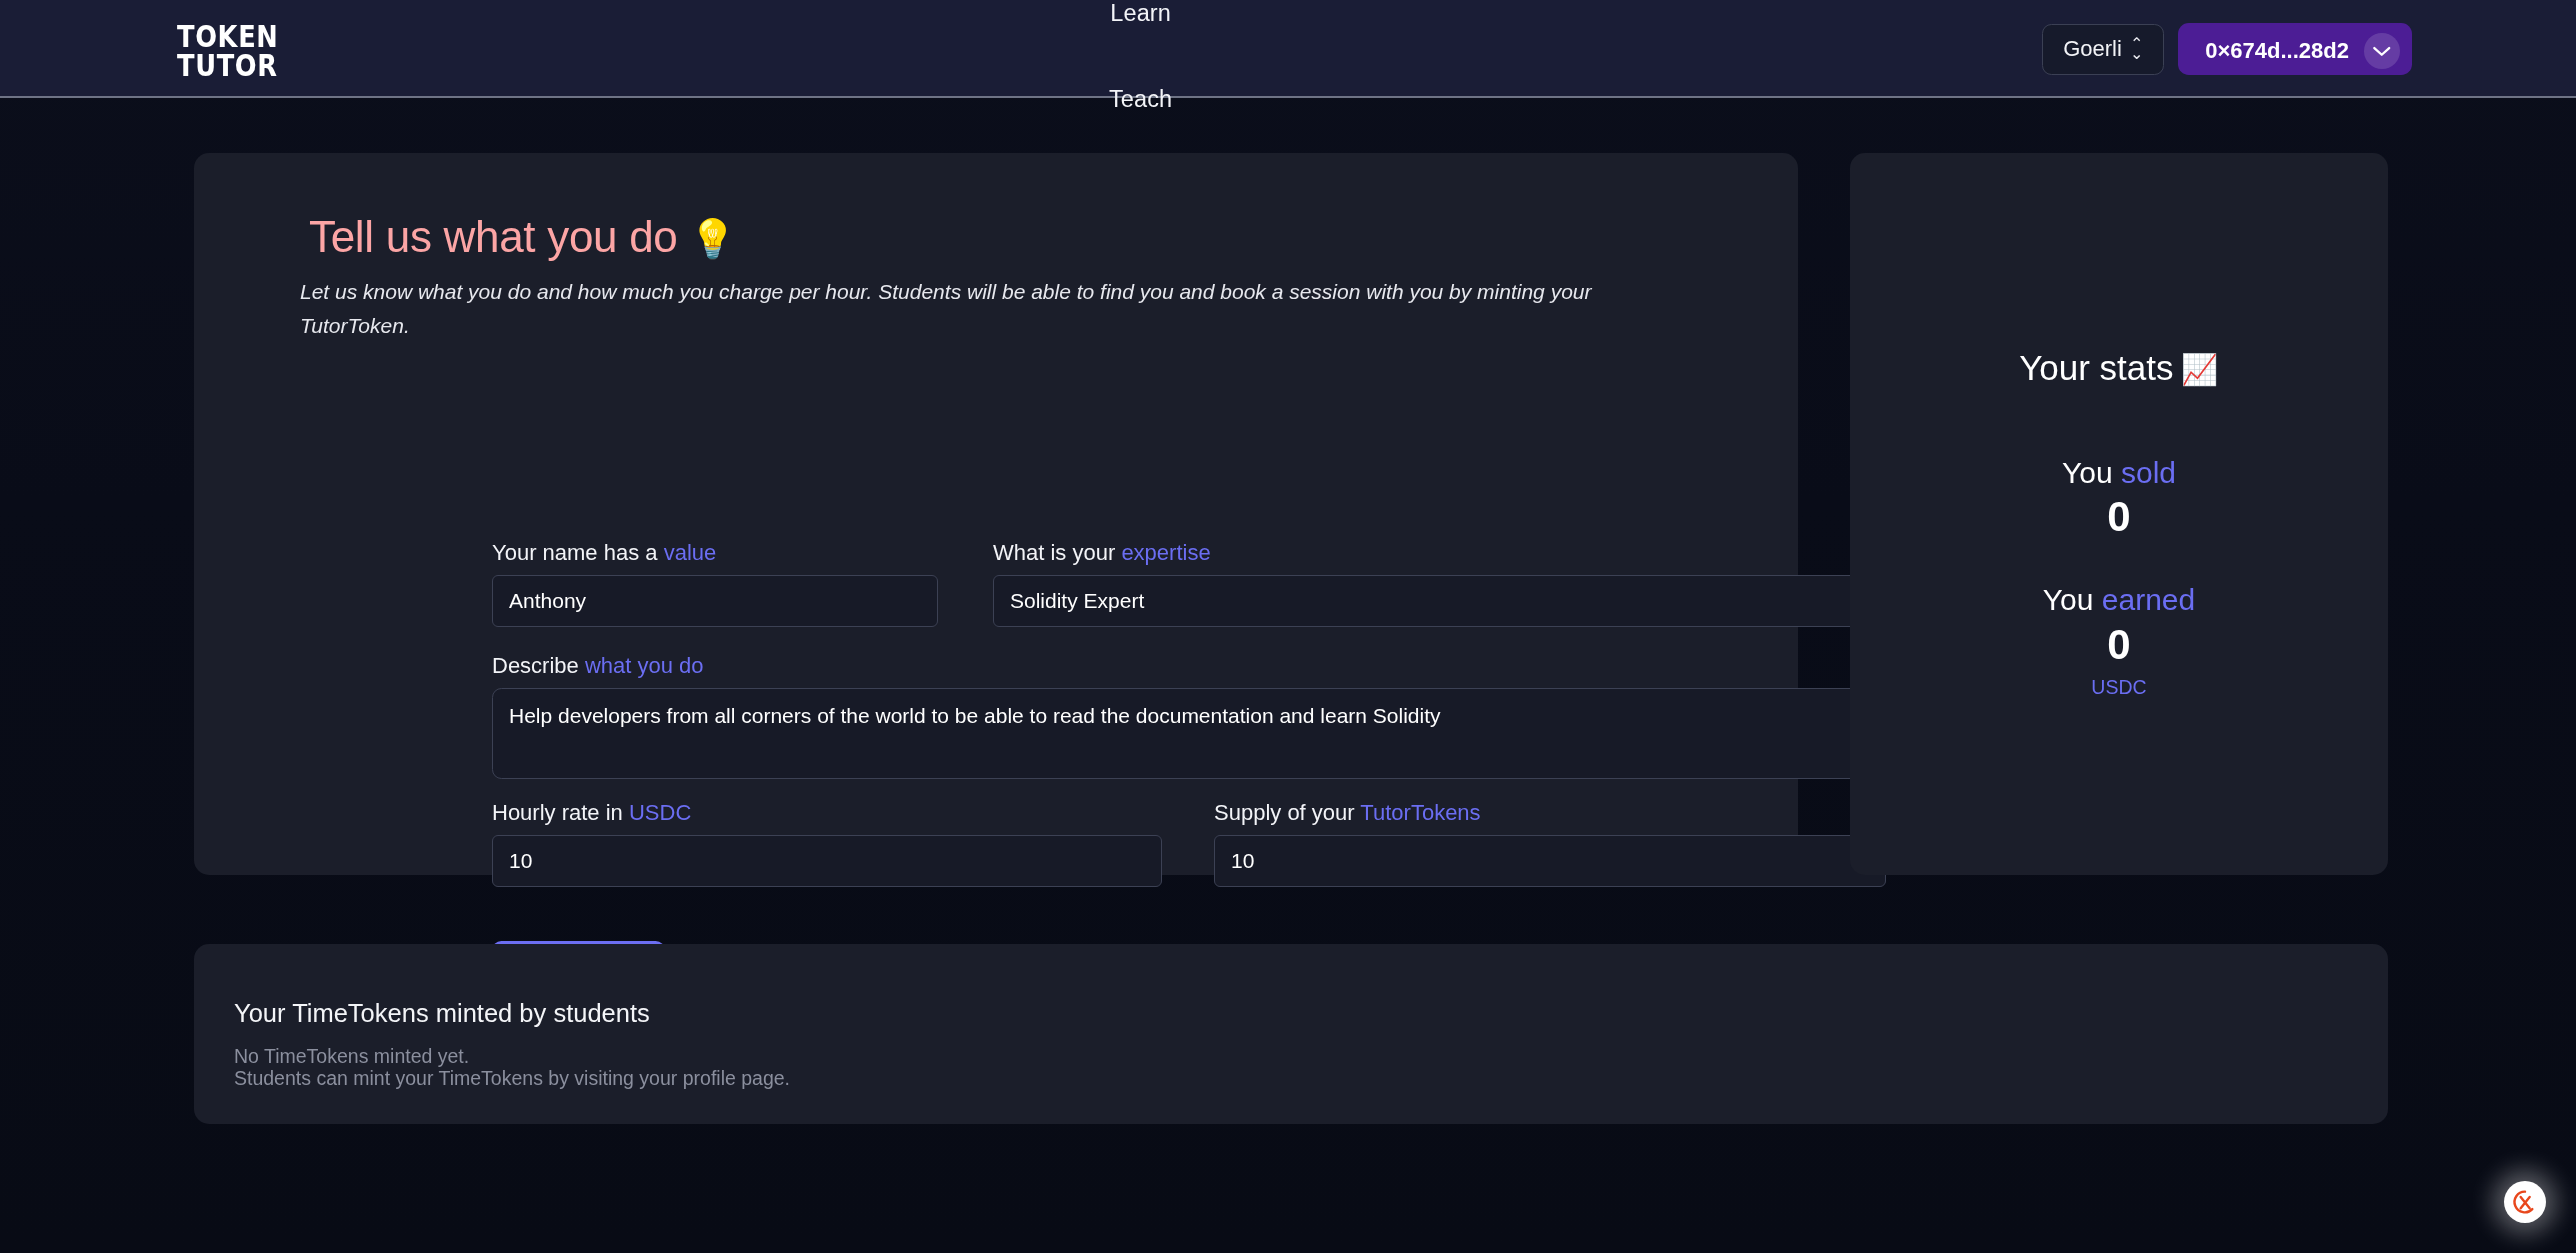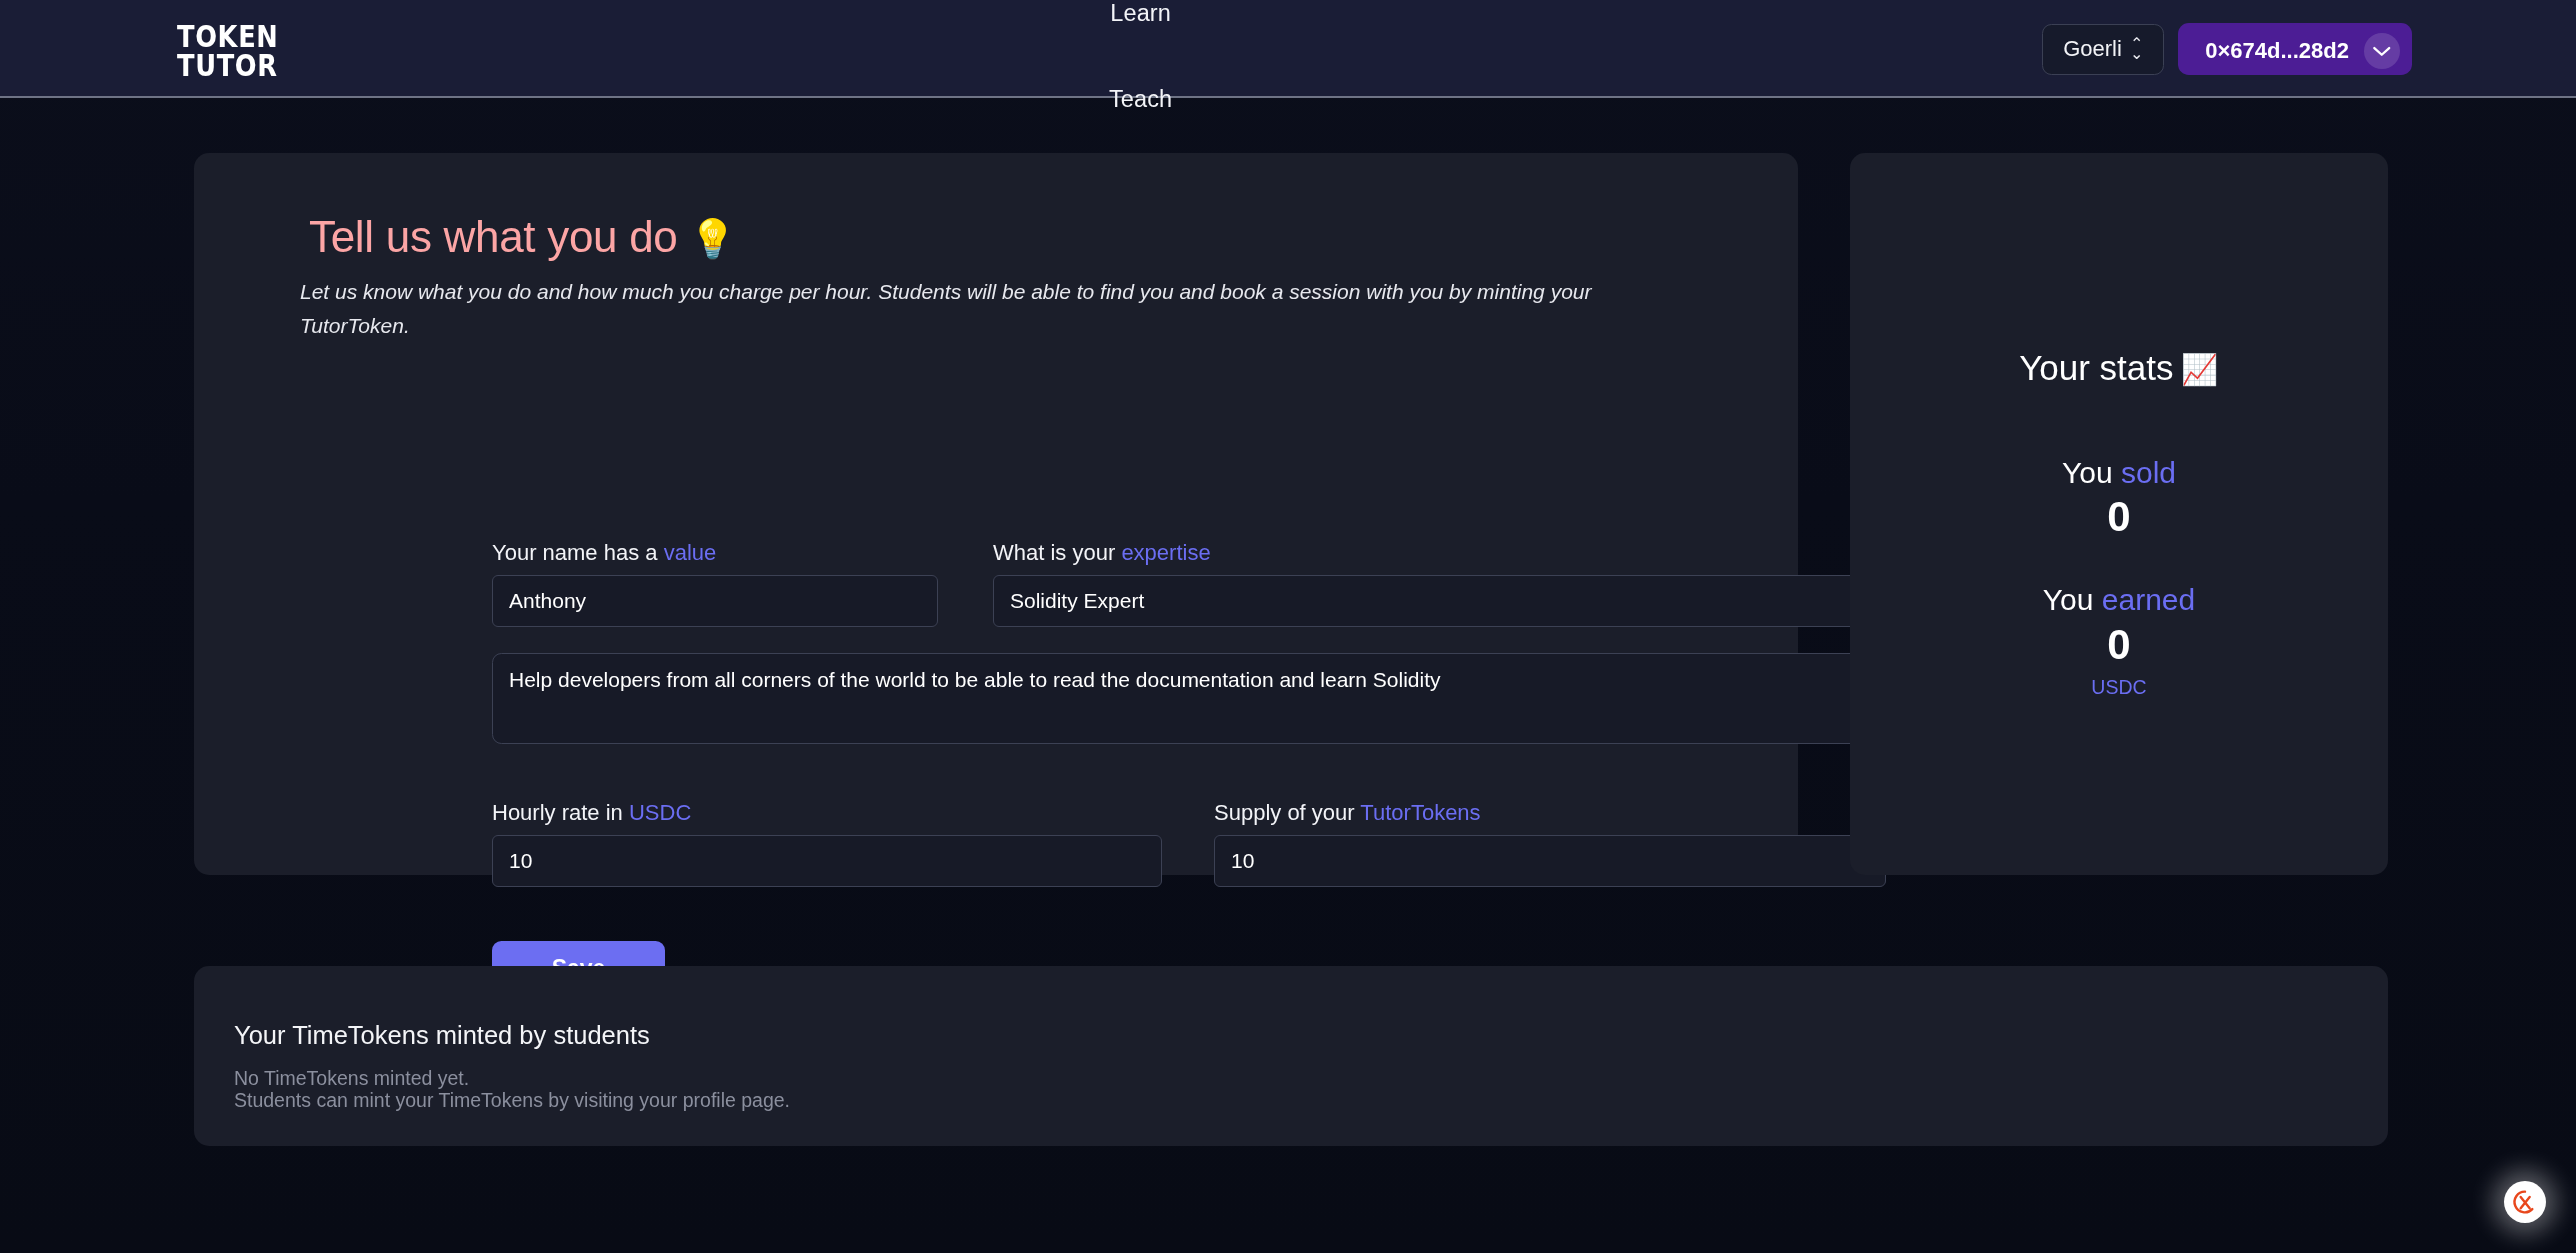--- a/index.html
+++ b/index.html
@@ -154,21 +154,20 @@
     width: 538px;
     height: 722px;
   }
 
   .bottom-card {
     position: absolute;
     left: 194px;
     top: 846px;
     width: 2194px;
     height: 180px;
-    margin-top: 22px;
   }
 
   
   .form-title {
     position: absolute;
     left: 106px;
     top: 59px;
     font-size: 44px;
     font-weight: 400;
     color: #fca5a5;
@@ -388,20 +387,23 @@
     </div>
 
     <div class="field" id="field-expertise">
       <div class="field-label">
         <span>What is your </span><span class="accent">expertise</span>
       </div>
       <input class="txt-input" type="text" value="Solidity Expert" style="">
     </div>
 
     <div class="field" id="field-describe">
+      <div class="field-label">
+        <span>Describe </span><span class="accent">what you do</span>
+      </div>
       <textarea class="txt-area" style="">Help developers from all corners of the world to be able to read the documentation and learn Solidity</textarea>
     </div>
 
     <div class="field" id="field-rate">
       <div class="field-label">
         <span>Hourly rate in </span><span class="accent">USDC</span>
       </div>
       <input class="txt-input" type="text" value="10" style="">
     </div>
 

